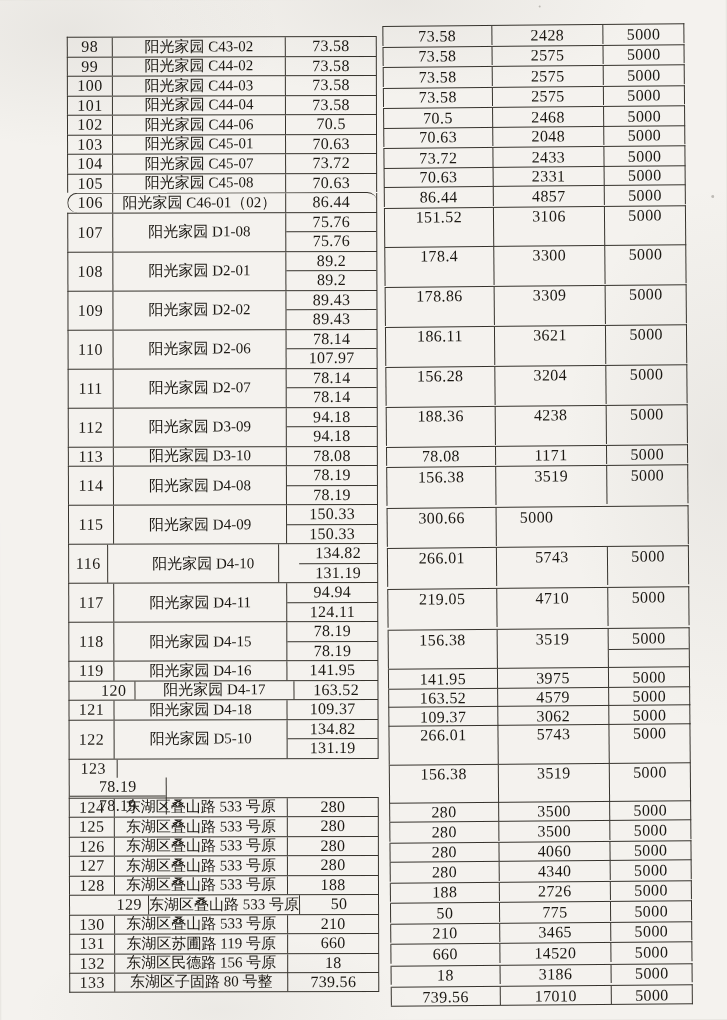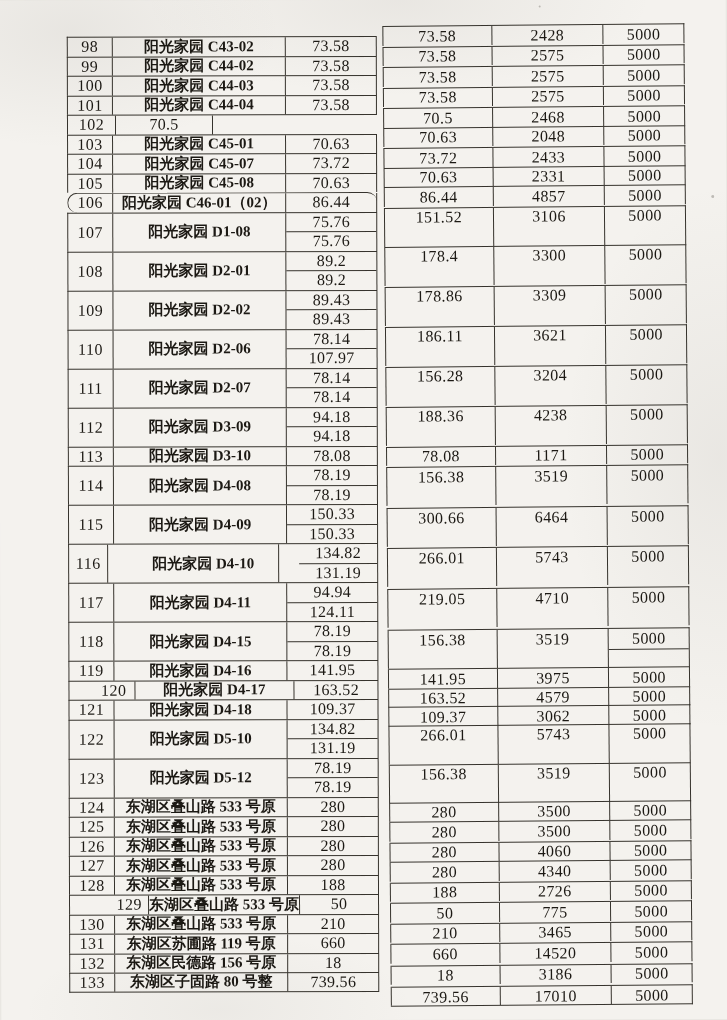--- a/index.html
+++ b/index.html
@@ -30,21 +30,21 @@
   
   .left-row{
     position:absolute;left:56px;width:310px;display:flex;box-sizing:border-box;
     border-top:1.5px solid var(--ln);
     border-left:1.7px solid var(--ln);
     margin-left:12px;
   }
   .left-row.last{border-bottom:1.7px solid var(--ln);}
   .lc{box-sizing:border-box;border-right:1.5px solid var(--ln);display:flex;align-items:center;justify-content:center;}
   .lc.no{width:48px;font-size:16px;letter-spacing:0.5px;}
-  .lc.name{width:185px;font-size:15px;white-space:nowrap;overflow:hidden;font-weight:bold;}
+  .lc.name{width:185px;font-size:15px;white-space:nowrap;overflow:hidden;}
   .lc.area{width:97px;flex-direction:column;align-items:stretch;justify-content:stretch;padding:0;font-size:16px;}
   .subcell{flex:1;display:flex;align-items:center;justify-content:center;letter-spacing:0.3px;}
   .subcell + .subcell{border-top:1.4px solid var(--ln);}
 
   
   .band{
     position:absolute;left:386px;width:302px;display:flex;box-sizing:border-box;
     border-top:1.5px solid var(--ln);
     border-right:1.7px solid var(--ln);
   }
@@ -89,20 +89,21 @@
       </div>
       <div class="left-row" style="top: 94.5px; height: 19.5px;">
         <div class="lc no">101</div>
         <div class="lc name">阳光家园 C44-04</div>
         <div class="lc area">
           <div class="subcell">73.58</div>
         </div>
       </div>
       <div class="left-row" style="top: 114px; height: 19.5px;">
         <div class="lc no">102</div>
+        <div class="lc name">阳光家园 C44-06</div>
         <div class="lc area">
           <div class="subcell">70.5</div>
         </div>
       </div>
       <div class="left-row" style="top: 133.5px; height: 19.5px;">
         <div class="lc no">103</div>
         <div class="lc name">阳光家园 C45-01</div>
         <div class="lc area">
           <div class="subcell">70.63</div>
         </div>
@@ -245,21 +246,21 @@
         </div>
       </div>
       <div class="left-row" style="top: 718.5px; height: 39px;">
         <div class="lc no">122</div>
         <div class="lc name">阳光家园 D5-10</div>
         <div class="lc area">
           <div class="subcell">134.82</div>
           <div class="subcell">131.19</div>
         </div>
       </div>
-      <div class="left-row" style="top: 757.5px; height: 39px;">
+      <div class="left-row" style="top: 757.5px; height: 39px; flex-direction: column;">
         <div class="lc no">123</div>
         <div class="lc name">阳光家园 D5-12</div>
         <div class="lc area">
           <div class="subcell">78.19</div>
           <div class="subcell">78.19</div>
         </div>
       </div>
       <div class="left-row" style="top: 796.5px; height: 19.5px;">
         <div class="lc no">124</div>
         <div class="lc name">东湖区叠山路 533 号原</div>
@@ -515,23 +516,20 @@
         <div class="rc value">
           <div class="t">3519</div>
         </div>
         <div class="rc cap">
           <div class="t">5000</div>
         </div>
       </div>
       <div class="band" style="top: 507px; height: 39px;">
         <div class="rc total">
           <div class="t">300.66</div>
-        </div>
-        <div class="rc value">
-          <div class="t">6464</div>
         </div>
         <div class="rc cap">
           <div class="t">5000</div>
         </div>
       </div>
       <div class="band" style="top: 547px; height: 39px;">
         <div class="rc total">
           <div class="t">266.01</div>
         </div>
         <div class="rc value">

